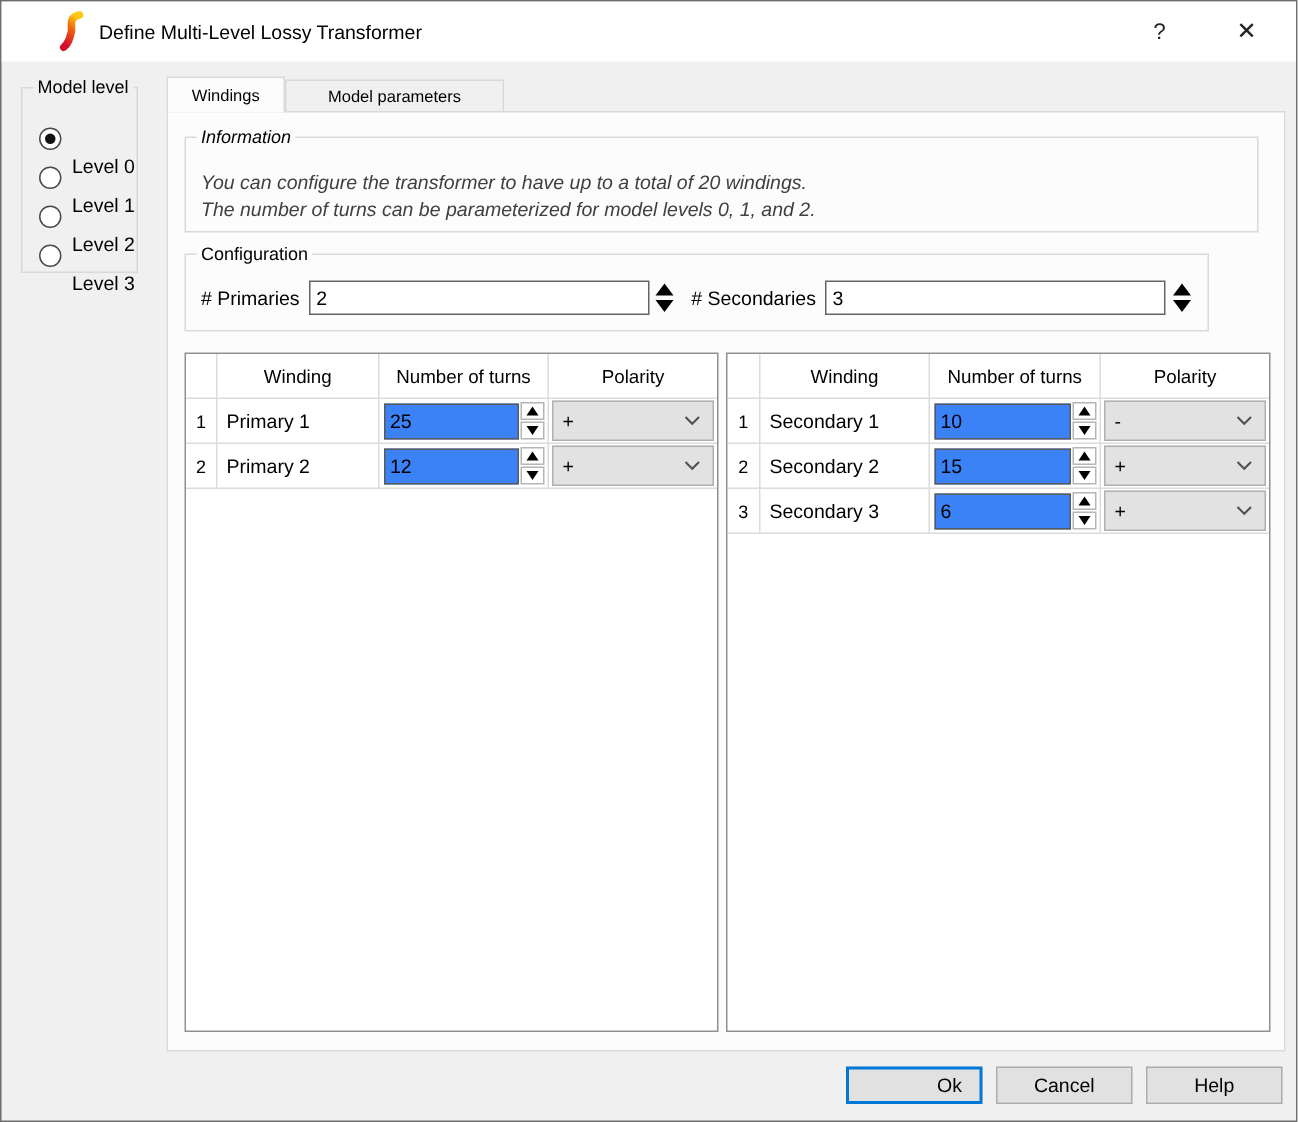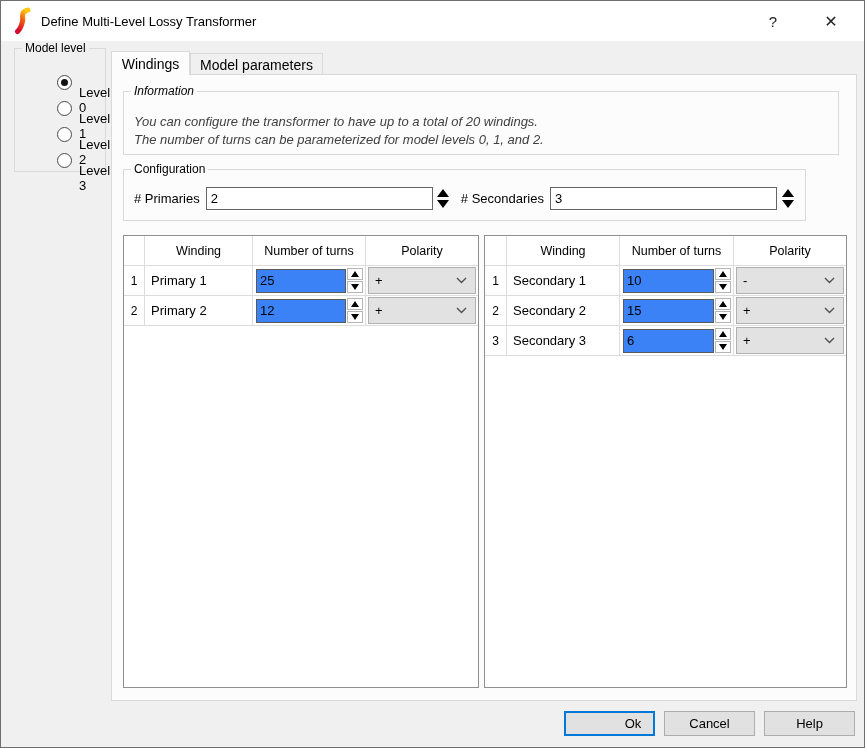--- a/index.html
+++ b/index.html
@@ -4,21 +4,21 @@
 <style>
   * { margin:0; padding:0; box-sizing:border-box; }
   html,body { background:#cfcfcf; font-family:"Liberation Sans", sans-serif; }
   .dialog {
     position:relative; width:865px; height:748px;
     background:#f0f0f0; border:1px solid #6e6e6e; overflow:hidden;
   }
   
   .titlebar {
     position:absolute; left:0; top:0; width:100%; height:40px;
-    background:#ffffff; display:flex; align-items:center;
+    background:#ffffff; display:flex; align-items:center;padding-left:25px;
   }
   .app-icon { width:22px; height:28px; margin-left:11px; }
   .title-text { margin-left:7px; font-size:13px; color:#000; }
   .win-btn {
     position:absolute; top:0; width:46px; height:40px;
     display:flex; align-items:center; justify-content:center;
     font-size:15px; color:#222; cursor:default;
   }
   .help-btn { right:68px; }
   .close-btn { right:10px; font-size:16px; }
@@ -26,40 +26,40 @@
   .groupbox { position:absolute; border:1px solid #d9d9d9; }
   .groupbox .legend {
     position:absolute; top:-8px; left:7px; padding:0 3px;
     font-size:12px; color:#000; line-height:14px;
   }
   .gb-gray { background:#f0f0f0; }
   .gb-gray .legend { background:#f0f0f0; }
   .gb-white { background:#fcfcfc; }
   .gb-white .legend { background:#fcfcfc; }
   
-  .model-box { left:13px; top:47px; width:92px; height:124px;padding-left:31px; }
+  .model-box { left:13px; top:57px; width:78px; height:124px; }
   .radio-list { padding:20px 0 0 11px; }
   .radio-row { display:flex; align-items:center; height:26px; cursor:default; }
   .radio-circle {
     width:15px; height:15px; border:1px solid #4a4a4a; border-radius:50%;
     background:#fff; position:relative; flex:none;
   }
   .radio-row.checked .radio-circle::after {
     content:""; position:absolute; left:3px; top:3px; right:3px; bottom:3px;
     background:#121212; border-radius:50%;
   }
   .radio-label { margin-left:7px; font-size:13px; color:#000;margin-top:36px; }
   
   .tab {
     position:absolute; display:flex; align-items:center; justify-content:center;
-    font-size:14px; color:#000; cursor:default;
+    font-size:11px; color:#000; cursor:default;
   }
   .tab-windings { left:110px; top:50px; width:79px; height:24px; z-index:3;
     background:#fcfcfc; border:1px solid #d9d9d9; border-bottom:none; }
-  .tab-params { left:189px; top:52px; width:133px; height:22px; z-index:1;
+  .tab-params { left:189px; top:52px; width:146px; height:22px; z-index:1;
     background:#f0f0f0; border:1px solid #d9d9d9; border-bottom:none; }
   .pane {
     position:absolute; left:110px; top:73px; width:746px; height:627px;
     background:#fcfcfc; border:1px solid #d9d9d9; z-index:2;
   }
   
   .info-group { left:11px; top:16px; width:716px; height:64px;font-style:italic; }
   .info-lines { padding:21px 0 0 10px; font-size:13px; color:#404040; line-height:18px; }
   .config-group { left:11px; top:94px; width:683px; height:52px; }
   .config-row { display:flex; align-items:center; height:100%; padding:6px 10px 0 10px; }

